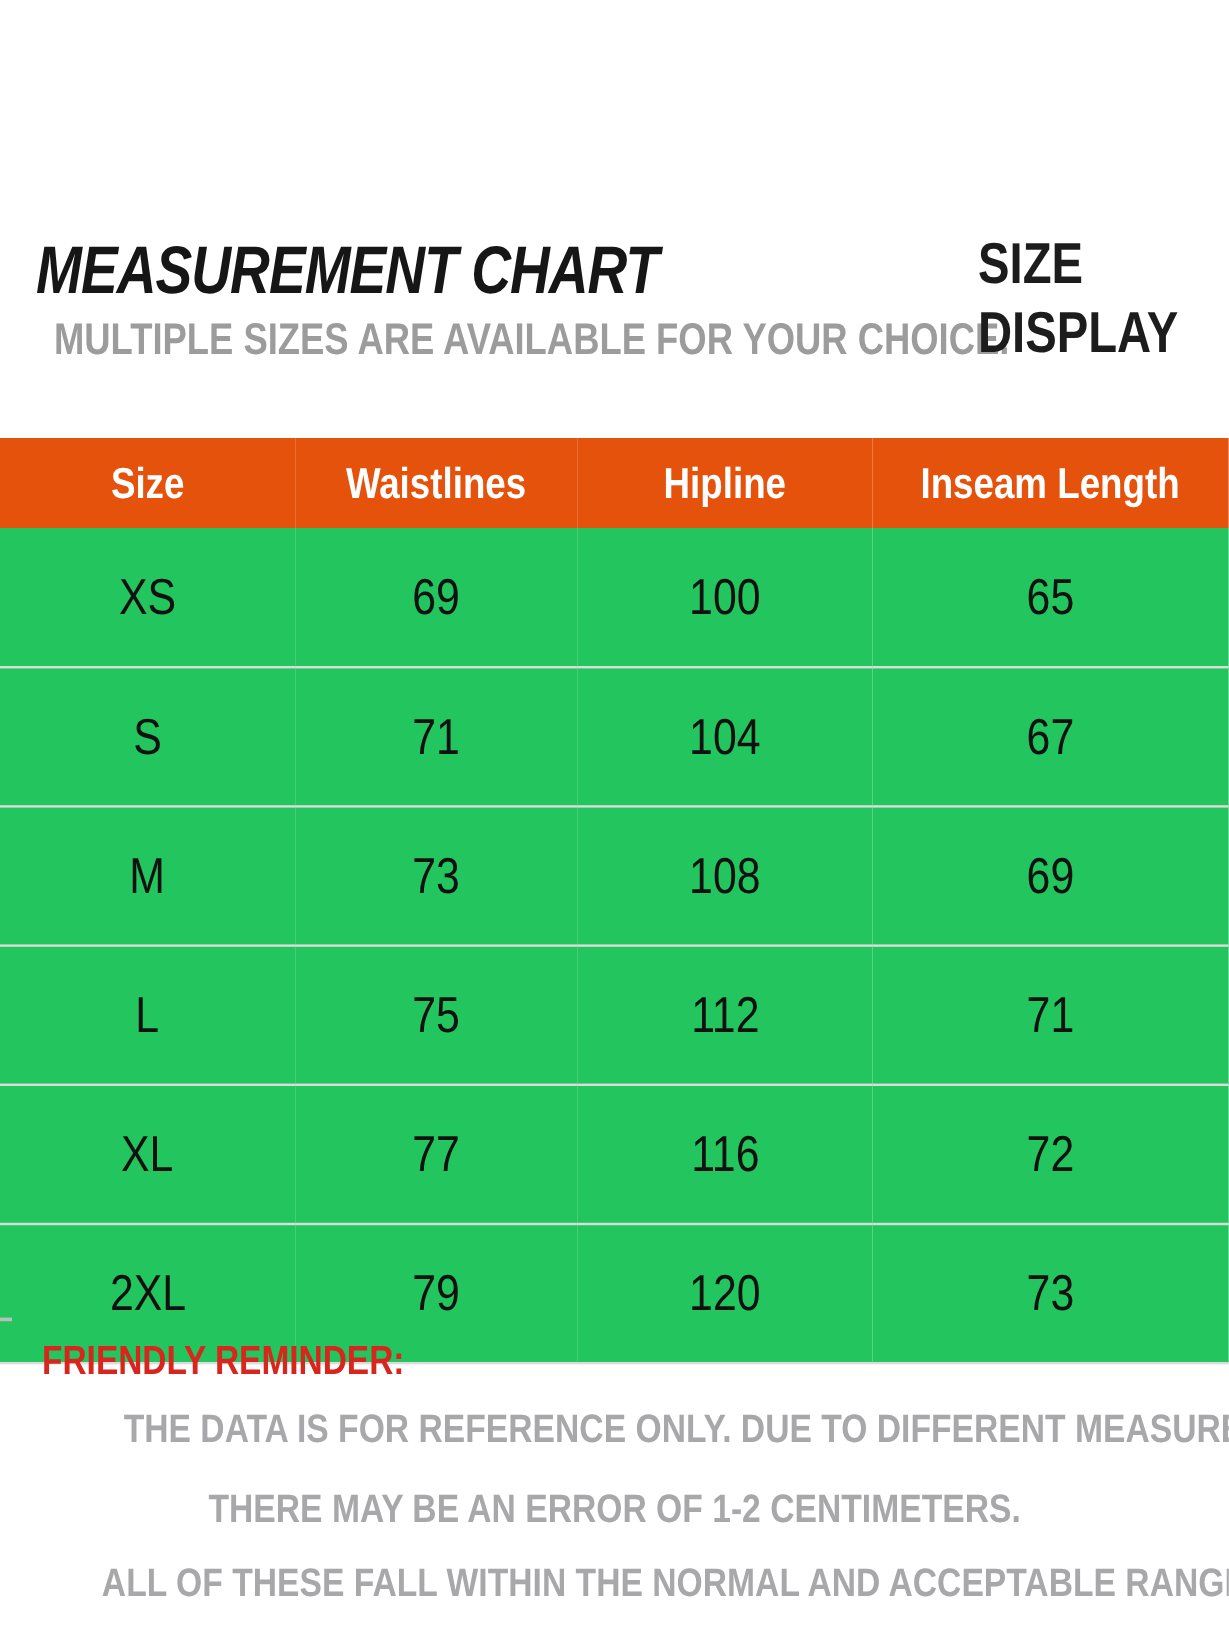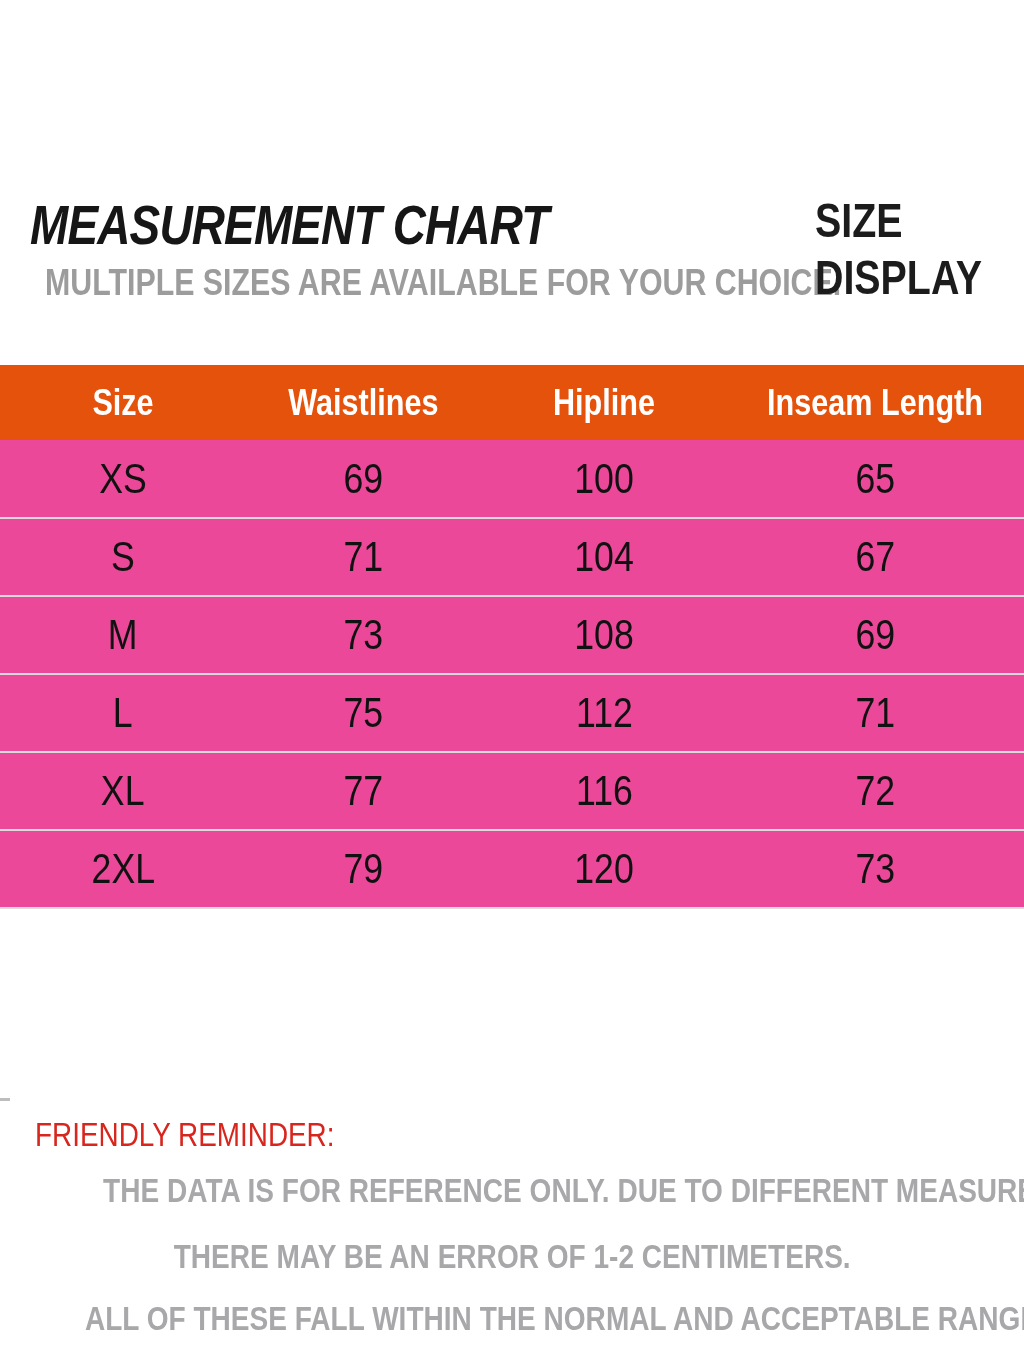--- a/index.html
+++ b/index.html
@@ -46,34 +46,34 @@
   table.size-table col.c2 { width: 23%; }
   table.size-table col.c3 { width: 24%; }
   table.size-table col.c4 { width: 29%; }
   table.size-table thead tr { height: 75px; background: #e5520c; }
   table.size-table th {
     color: #ffffff; font-size: 36px; font-weight: bold;
     text-align: center; vertical-align: middle; padding: 0;
     white-space: nowrap;
   }
   table.size-table tbody tr {
-    height: 78px;
+    height: 116px;
     border-bottom: 2px solid #dbdbdb;
-    background: #ec4899;
+    background: #22c55e;
   }
   table.size-table td {
     font-size: 42px; font-weight: 400; color: #111111;
     text-align: center; vertical-align: middle; padding: 0;
     white-space: nowrap;
   }
 
   
   .reminder-heading {
     position: absolute; left: 35px; top: 1115px;
-    font-size: 34px; line-height: 38px; font-weight: normal;
+    font-size: 34px; line-height: 38px; font-weight: bold;
     color: #d8251d; white-space: nowrap;
   }
   .reminder-line {
     position: absolute; left: 0; width: 1024px;
     margin: 0; text-align: center;
     font-size: 33px; line-height: 38px; font-weight: bold;
     color: #a8a8ab; white-space: nowrap;
   }
   .reminder-line-1 { top: 1172px; }
   .reminder-line-2 { top: 1238px; text-decoration: underline; }

